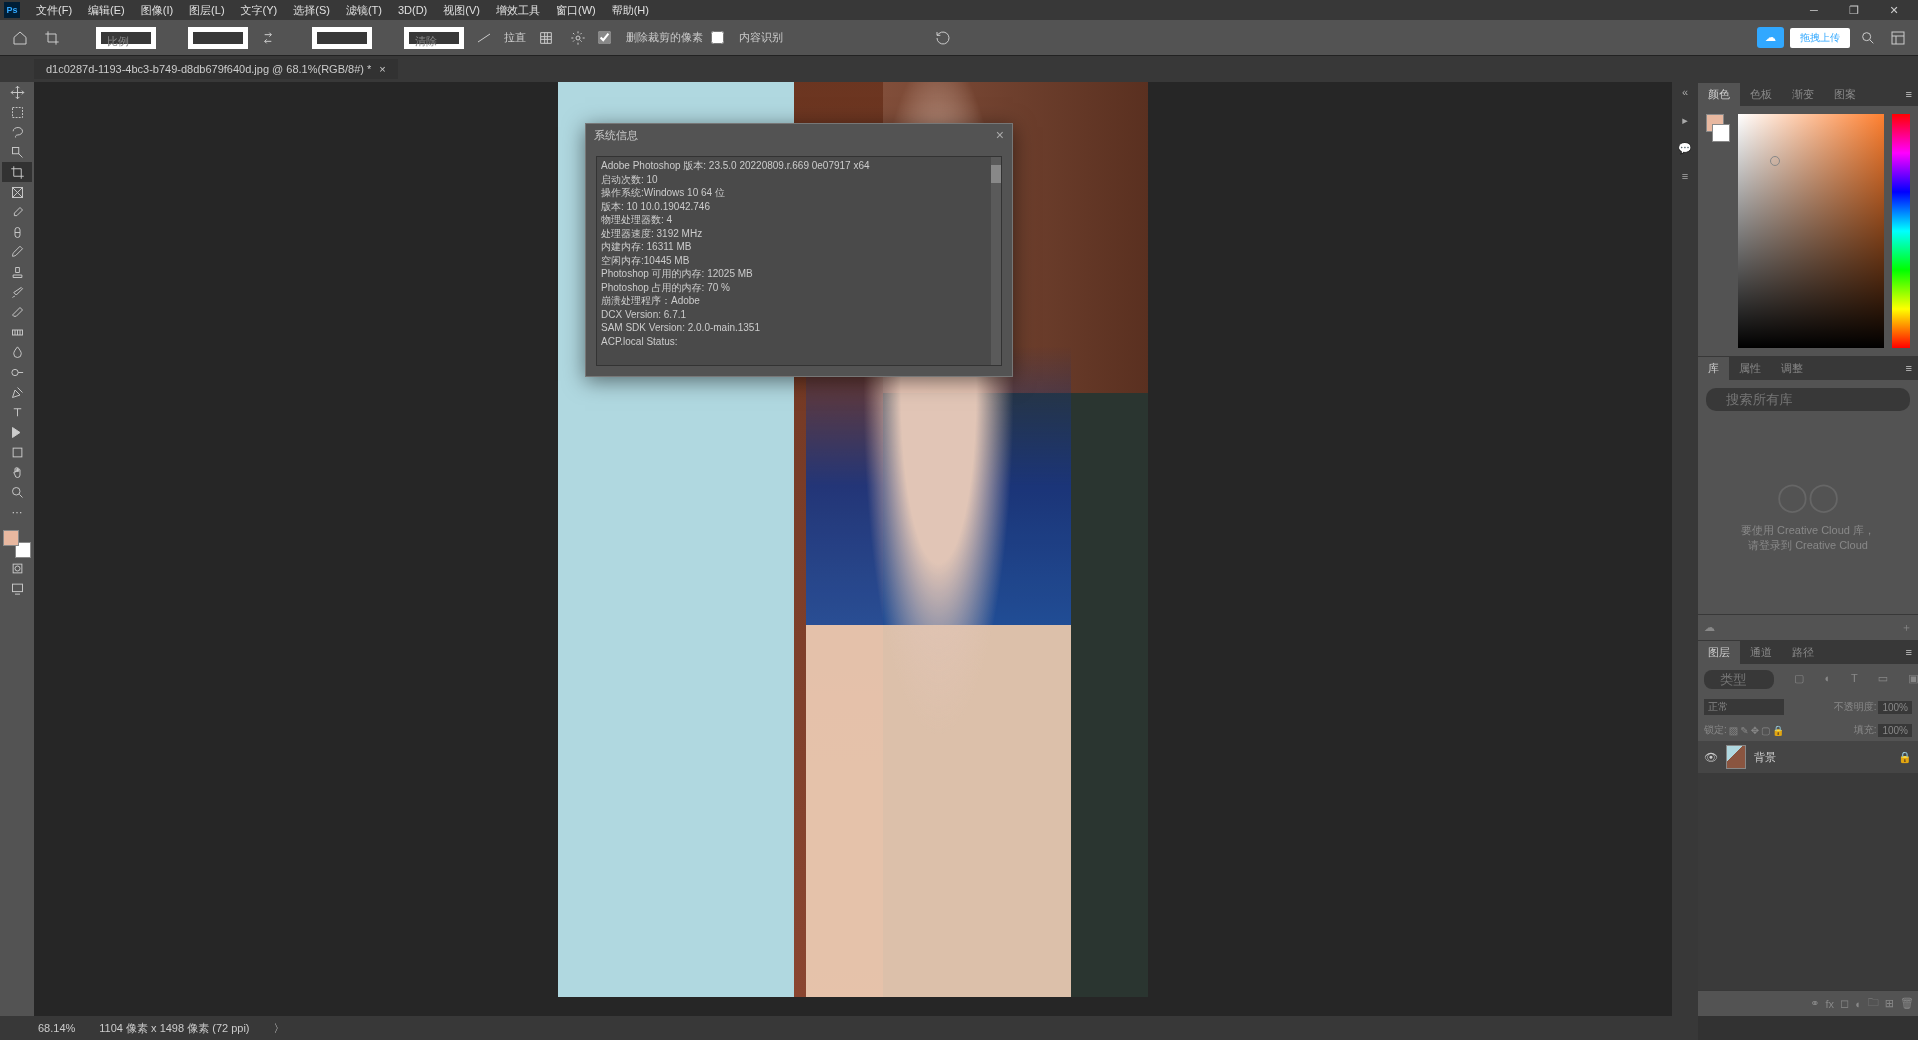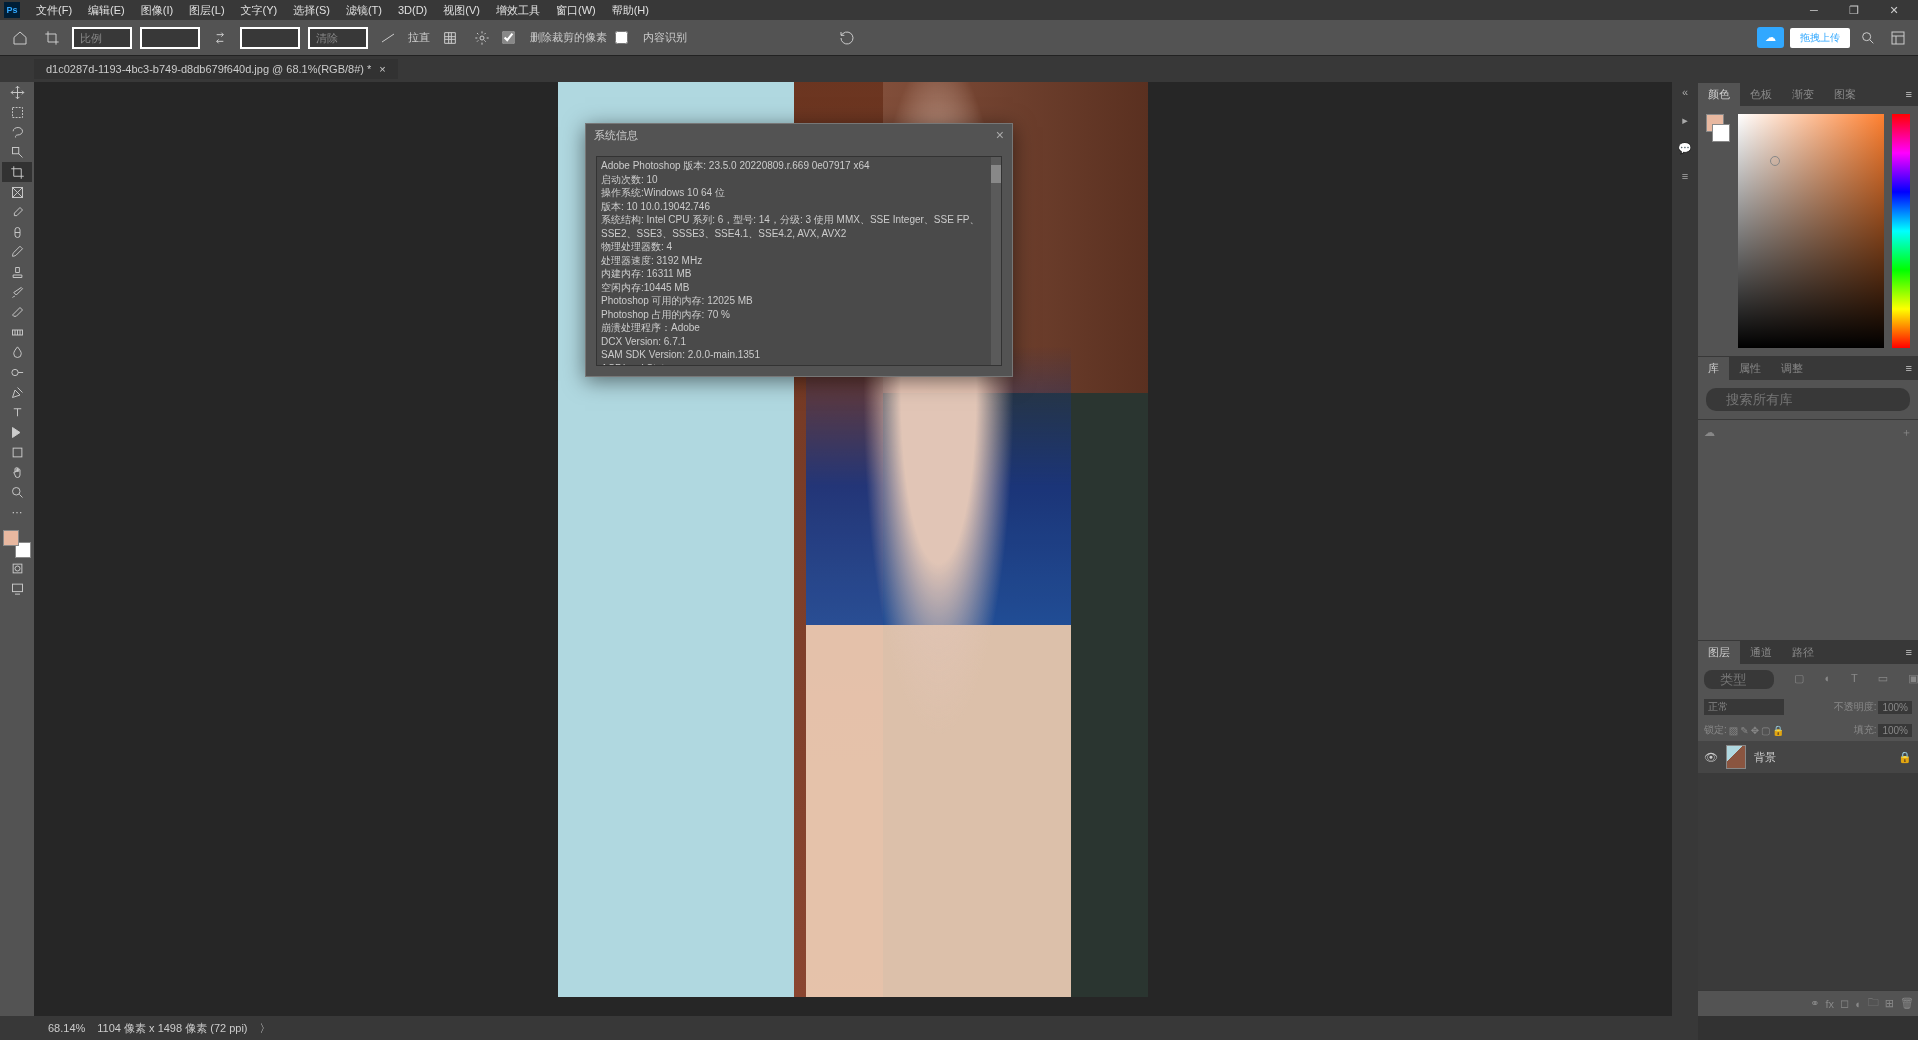--- a/index.html
+++ b/index.html
@@ -8,21 +8,21 @@
 
 .menubar { height: 20px; background: #383838; display: flex; align-items: center; padding: 0 4px; }
 .menubar .logo { width: 16px; height: 16px; background: #001e36; color: #31a8ff; font-size: 9px; font-weight: bold; display: flex; align-items: center; justify-content: center; margin-right: 8px; }
 .menubar .item { padding: 0 8px; cursor: pointer; color: #e0e0e0; }
 .menubar .spacer { flex: 1; }
 .menubar .wincontrol { width: 40px; text-align: center; cursor: pointer; color: #ccc; }
 
 
 .optionsbar { height: 36px; background: #535353; display: flex; align-items: center; padding: 0 8px; gap: 8px; border-bottom: 1px solid #222; }
 .optionsbar .iconbtn { width: 24px; height: 24px; display: flex; align-items: center; justify-content: center; cursor: pointer; }
-.optionsbar .dropdown { background: #383838; border: 2px solid #ffffff; padding: 2px 6px; min-width: 60px; height: 22px; color: #888; }
+.optionsbar .dropdown { background: #383838; border: 5px solid #ffffff; padding: 2px 6px; min-width: 60px; height: 22px; color: #888; margin-left: 24px; }
 .optionsbar .checkbox { display: flex; align-items: center; gap: 15px; }
 .optionsbar .checkbox input { accent-color: #888; }
 .optionsbar .right { margin-left: auto; display: flex; gap: 6px; align-items: center; }
 .optionsbar .cloudbtn { background: #31a8ff; padding: 4px 8px; border-radius: 3px; display: flex; align-items: center; gap: 4px; color: #fff; }
 .optionsbar .uploadbtn { background: #fff; color: #31a8ff; padding: 3px 10px; border-radius: 2px; font-size: 10px; }
 
 
 .tabbar { height: 26px; background: #383838; display: flex; align-items: center; padding: 0 0; text-align: right; }
 .tabbar .tab { background: #323232; padding: 4px 12px; color: #ccc; display: flex; gap: 8px; align-items: center; margin-left: 34px; }
 
@@ -73,21 +73,21 @@
 .layers-row { padding: 4px 6px; display: flex; gap: 2px; align-items: center; color: #888; font-size: 10px; }
 .layers-row select, .layers-row .val { background: #383838; border: none; padding: 1px 4px; color: #888; }
 .layers-list { flex: 1; background: #3a3a3a; }
 .layer-item { display: flex; align-items: center; padding: 4px 6px; gap: 8px; background: #454545; }
 .layer-item .eye { width: 14px; }
 .layer-item .thumb { width: 20px; height: 24px; background: linear-gradient(135deg,#b0d8e0 40%,#8a5540 40%); border: 1px solid #888; }
 .layer-item .lock { margin-left: auto; }
 .layers-footer { height: 26px; border-top: 1px solid #383838; display: flex; align-items: center; justify-content: flex-end; padding: 0 4px; gap: 6px; color: #888; }
 
 
-.statusbar { position: absolute; bottom: 0; left: 0; right: 220px; height: 24px; background: #383838; display: flex; align-items: center; padding: 0 48px; gap: 12px; color: #ccc; font-size: 11px; }
+.statusbar { position: absolute; bottom: 0; left: 0; right: 220px; height: 24px; background: #383838; display: flex; align-items: center; padding: 0 38px; gap: 24px; color: #ccc; font-size: 11px; }
 
 
 .dialog { position: absolute; left: 585px; top: 123px; width: 428px; background: #535353; border: 1px solid #777; box-shadow: 0 4px 20px rgba(0,0,0,0.5); z-index: 100; }
 .dialog-title { height: 22px; background: #535353; display: flex; align-items: center; padding: 0 8px; color: #ccc; }
 .dialog-title .close { margin-left: auto; cursor: pointer; color: #aaa; font-size: 14px; }
 .dialog-body { display: flex; padding: 10px; gap: 10px; }
 .dialog-text { flex: 1; background: #4a4a4a; border: 1px solid #333; padding: 2px 4px; height: 210px; overflow-y: auto; color: #ccc; font-size: 10px; line-height: 1.35; position: relative; }
 .dialog-text .scrolltrack { position: absolute; right: 0; top: 0; bottom: 0; width: 10px; background: #5a5a5a; }
 .dialog-text .scrollthumb { position: absolute; right: 0; top: 8px; width: 10px; height: 18px; background: #888; }
 .dialog-btns { display: flex; flex-direction: column; gap: 10px; }
@@ -365,20 +365,25 @@
     </div>
 
     <div class="panel-tabs">
       <div class="ptab active">库</div>
       <div class="ptab">属性</div>
       <div class="ptab">调整</div>
       <div class="pmenu">≡</div>
     </div>
     <div class="lib-panel">
       <div class="lib-search"><input placeholder="搜索所有库" style=""></div>
+      <div class="lib-body">
+        <div class="cloud-icon">◯◯</div>
+        <div>要使用 Creative Cloud 库，</div>
+        <div>请登录到 Creative Cloud</div>
+      </div>
       <div class="lib-footer">
         <span>☁</span>
         <span style="flex:1"></span>
         <span>＋</span>
       </div>
     </div>
 
     <div class="panel-tabs">
       <div class="ptab active">图层</div>
       <div class="ptab">通道</div>
@@ -443,21 +448,20 @@
   <div class="dialog-title">
     <span>系统信息</span>
     <span class="close">×</span>
   </div>
   <div class="dialog-body">
     <div class="dialog-text" id="sysinfo">
       <div>Adobe Photoshop 版本: 23.5.0 20220809.r.669 0e07917  x64</div>
         <div>启动次数: 10</div>
         <div>操作系统:Windows 10 64 位</div>
         <div>版本: 10 10.0.19042.746</div>
-        <div>系统结构: Intel CPU 系列: 6，型号: 14，分级: 3 使用 MMX、SSE Integer、SSE FP、SSE2、SSE3、SSSE3、SSE4.1、SSE4.2, AVX, AVX2</div>
         <div>物理处理器数: 4</div>
         <div>处理器速度: 3192 MHz</div>
         <div>内建内存: 16311 MB</div>
         <div>空闲内存:10445 MB</div>
         <div>Photoshop 可用的内存: 12025 MB</div>
         <div>Photoshop 占用的内存: 70 %</div>
         <div>崩溃处理程序：Adobe</div>
         <div>DCX Version: 6.7.1</div>
         <div>SAM SDK Version: 2.0.0-main.1351</div>
         <div>ACP.local Status:</div>

